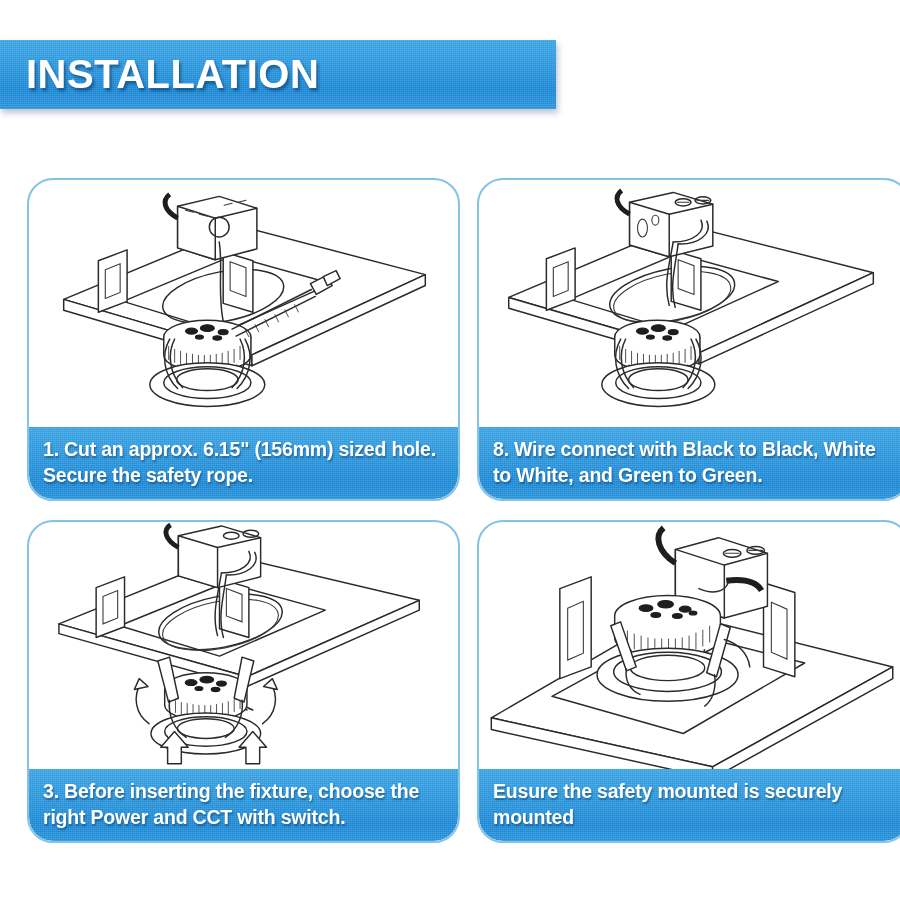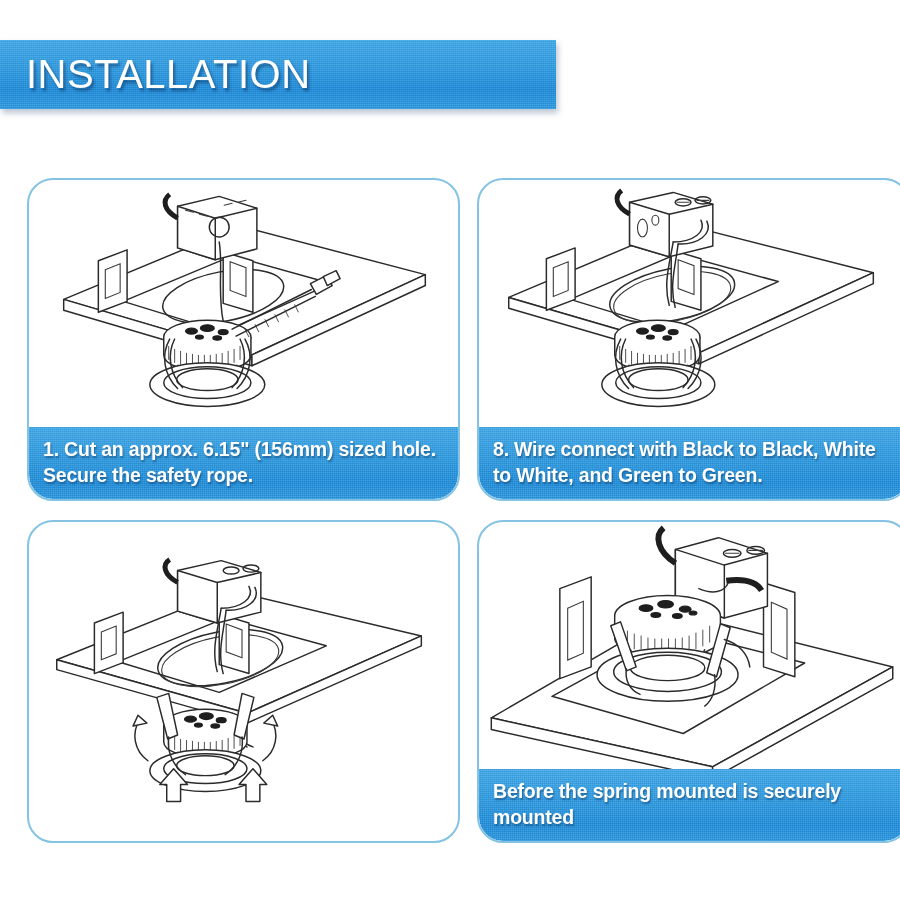--- a/index.html
+++ b/index.html
@@ -29,21 +29,21 @@
     background-image:
       repeating-linear-gradient(0deg,rgba(255,255,255,.10) 0 1px,rgba(0,0,0,.05) 1px 2px),
       repeating-linear-gradient(90deg,rgba(255,255,255,.07) 0 1px,rgba(0,0,0,.04) 1px 2px);
     opacity:.7; pointer-events:none;
   }
   #header-title{
     position:relative; z-index:2;
     margin-left:26px;
     color:#ffffff;
     font-size:40px;
-    font-weight:normal;
+    font-weight:bold;
     letter-spacing:.5px;
     text-shadow:2px 3px 3px rgba(10,50,95,.55);
   }
 
   
   #panel-grid{
     position:absolute;
     left:27px; top:178px;
     width:846px; height:665px;
     display:grid;
@@ -355,20 +355,23 @@
         <path class="line" d="M215 182 C217 198 210 212 198 220"></path>
 
         <path class="line" d="M112 164 C103 178 106 196 120 206"></path>
         <path class="fillwhite" d="M110 160 L119 168 L105 171 Z"></path>
         <path class="line" d="M244 164 C253 178 250 196 236 206"></path>
         <path class="fillwhite" d="M246 160 L237 168 L251 171 Z"></path>
 
         <path class="fillwhite" d="M139 247 L139 230 L132 230 L146 214 L160 230 L153 230 L153 247 Z"></path>
         <path class="fillwhite" d="M219 247 L219 230 L212 230 L226 214 L240 230 L233 230 L233 247 Z"></path>
       </svg>
+    </div>
+    <div class="panel-caption">
+      <span class="caption-text">3. Before inserting the fixture, choose the right Power and CCT with switch.</span>
     </div>
   </div>
 
   <div class="panel-card">
     <div class="panel-figure">
       <svg viewBox="0 0 433 252" preserveAspectRatio="xMidYMid meet">
 
         <path class="fillwhite" d="M10 200 L196 92 L420 148 L236 250 Z"></path>
         <path class="fillwhite" d="M10 200 L10 212 L236 262 L236 250 Z"></path>
         <path class="fillwhite" d="M236 250 L236 262 L420 160 L420 148 Z"></path>
@@ -426,17 +429,17 @@
         <ellipse class="line" cx="190" cy="149" rx="38" ry="13"></ellipse>
 
         <path class="fillwhite" d="M132 106 L142 102 L158 148 L148 152 Z"></path>
         <path class="line" d="M148 150 C146 162 152 172 162 176"></path>
         <path class="fillwhite" d="M244 104 L254 108 L240 158 L230 154 Z"></path>
         <path class="line" d="M238 156 C240 170 236 182 228 188"></path>
         <path class="line" d="M248 120 C262 124 272 134 274 148"></path>
       </svg>
     </div>
     <div class="panel-caption">
-      <span class="caption-text">Before the spring mounted is securely mounted</span>
+      <span class="caption-text">Eusure the safety mounted is securely mounted</span>
     </div>
   </div>
 
 </div>
 
 </body></html>

